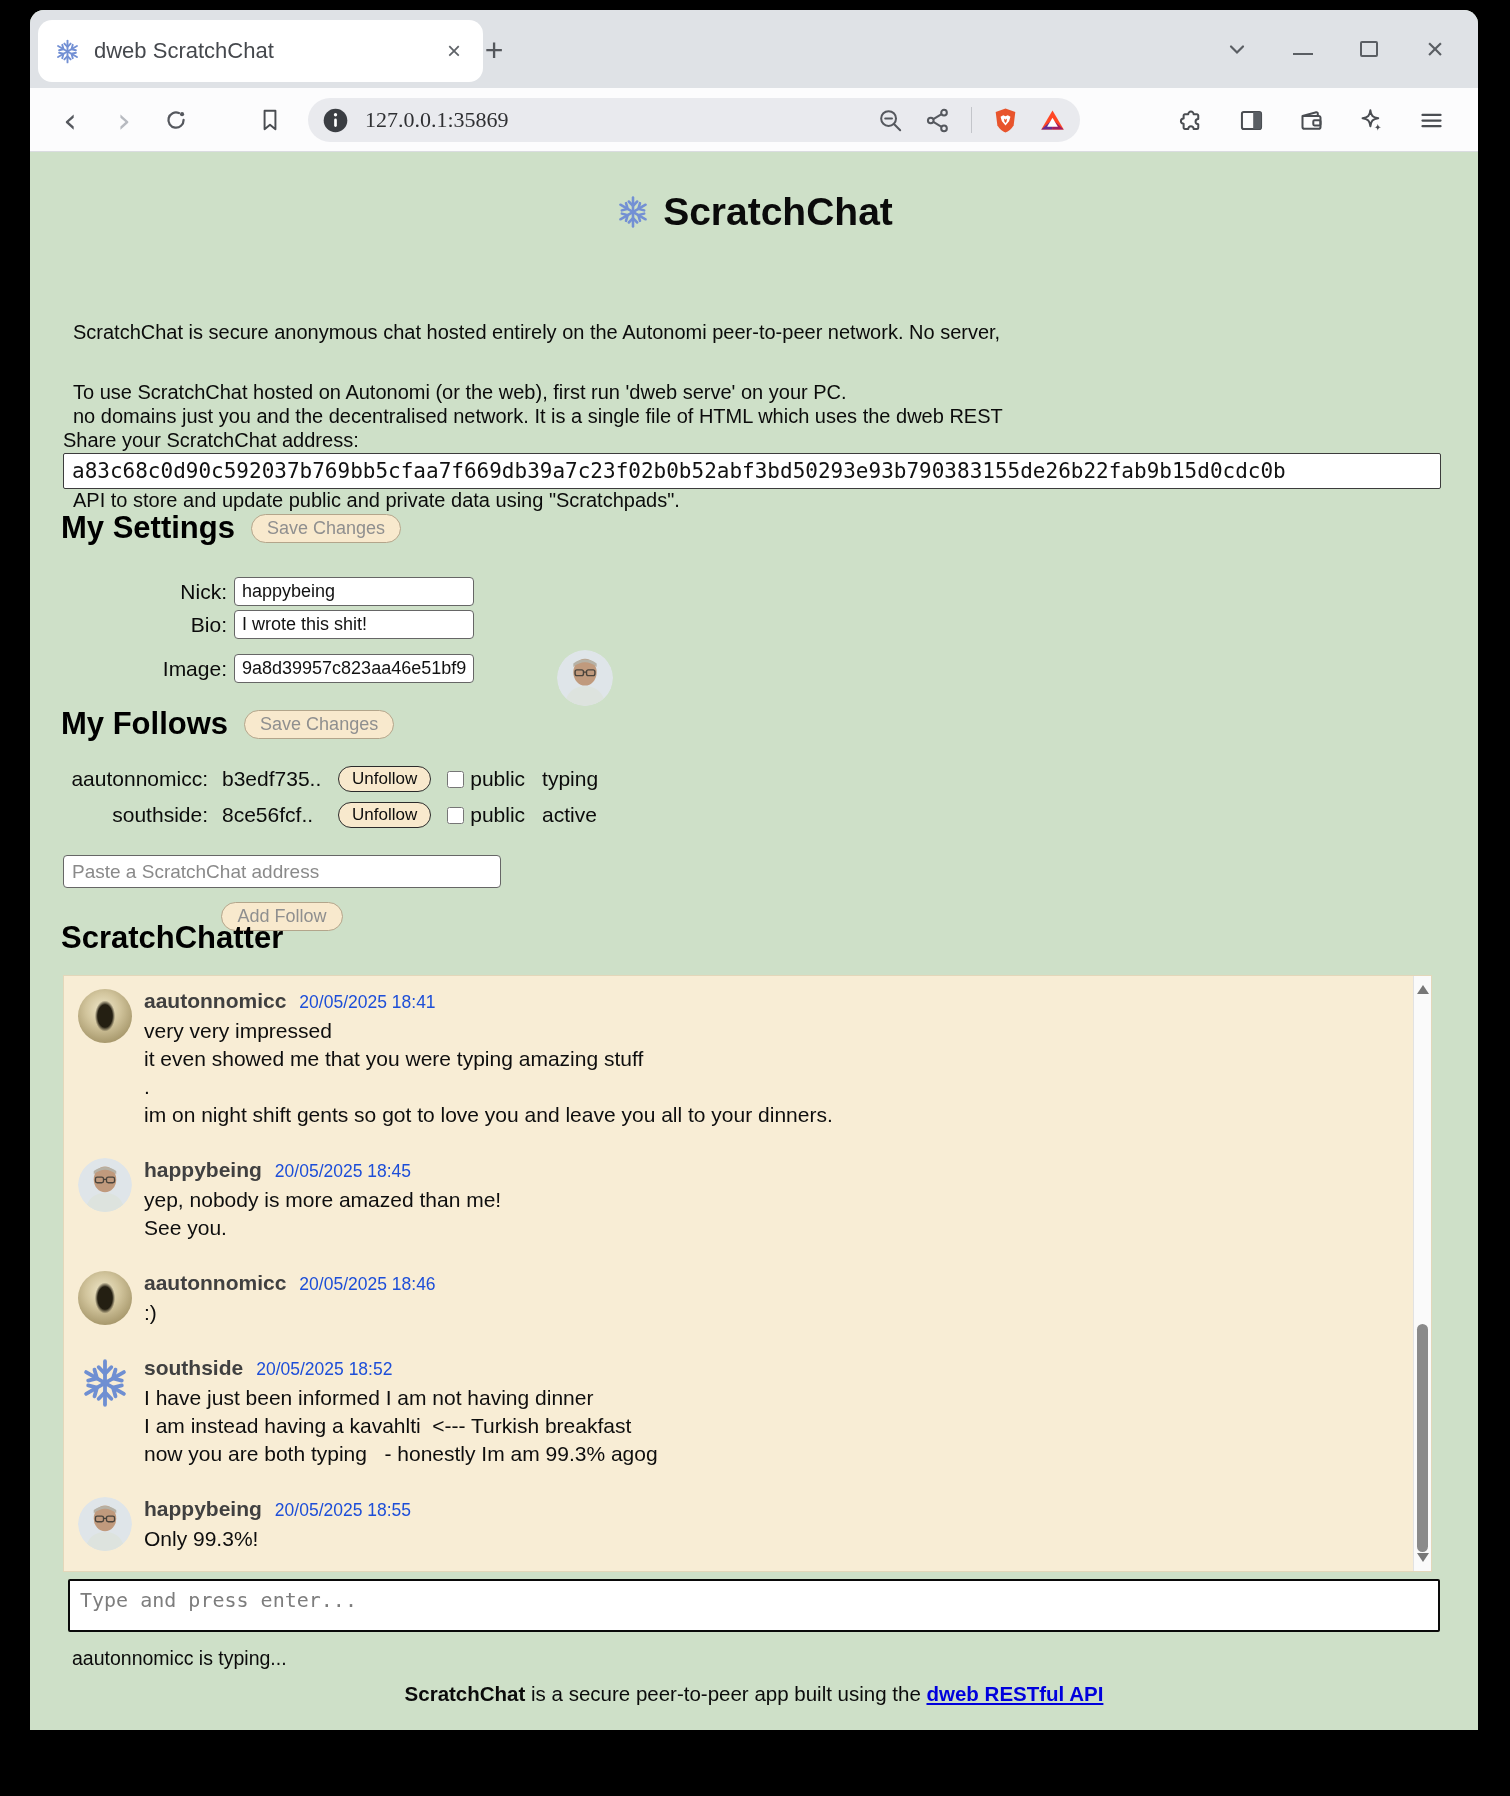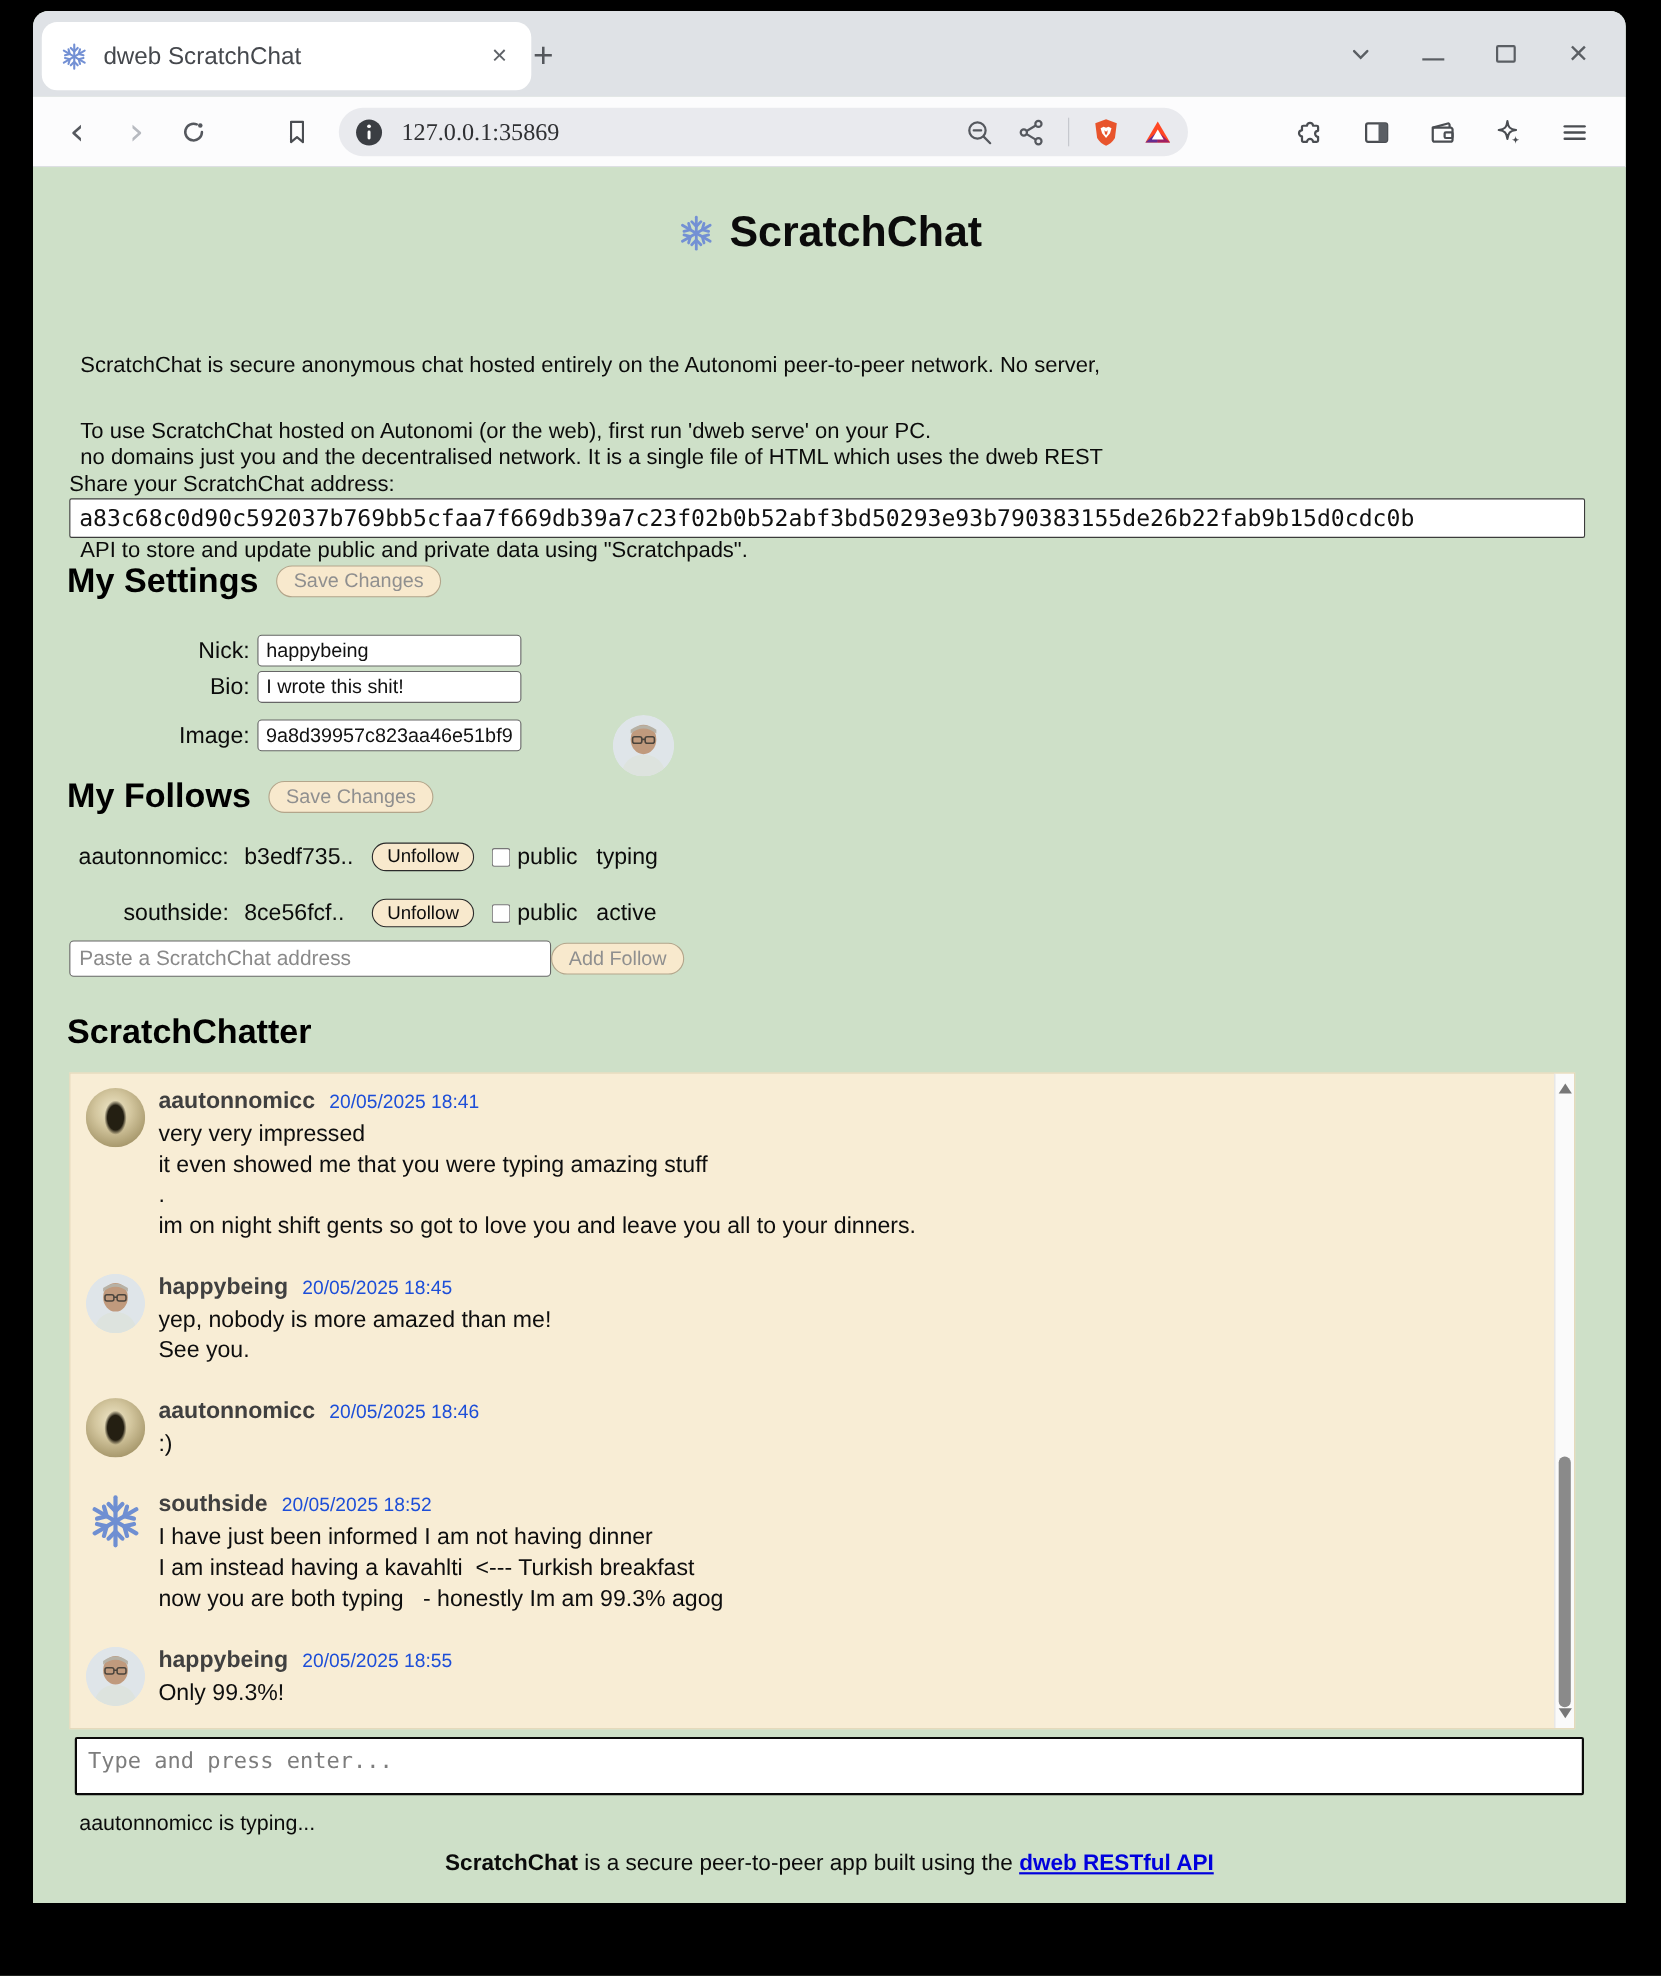--- a/index.html
+++ b/index.html
@@ -71,29 +71,29 @@
 
   .form-row { display:flex; align-items:center; left:0; }
   .form-label { width:204px; text-align:right; padding-right:7px; font-size:21px; color:#0b0b0b; }
   .small-input { width:240px; height:29px; border:1.3px solid #666; border-radius:4px; background:#fff;
                  font-size:18px; color:#111; padding:0 7px; font-family:"Liberation Sans", sans-serif; }
   #nick-row { top:425px; } #bio-row { top:458px; } #image-row { top:502px; }
   #settings-avatar { left:527px; top:498px; width:56px; height:56px; border-radius:50%; overflow:hidden; }
   #settings-avatar svg { width:56px; height:56px; }
 
   .follow-row { left:33px; display:flex; align-items:center; font-size:21px; color:#0b0b0b; }
-  #follow-row-0 { top:614px; } #follow-row-1 { top:665px; }
+  #follow-row-0 { top:614px; } #follow-row-1 { top:650px; }
   .f-name { width:145px; text-align:right; }
   .f-addr { width:112px; margin-left:14px; }
   .f-unfollow { margin-left:4px; }
   .f-check { width:17px; height:17px; margin-left:16px; accent-color:#fff; }
   .f-public { margin-left:6px; }
   .f-status { margin-left:17px; }
 
-  #paste-row { left:33px; top:703px; display:flex; align-items:center; gap:0; }
+  #paste-row { left:33px; top:703px; display:flex; align-items:center; gap:14px;flex-direction:column; }
   #paste-input { width:438px; height:33px; border:1.3px solid #666; border-radius:4px; background:#fff;
                  font-size:19px; padding:0 8px; color:#111; font-family:"Liberation Sans", sans-serif; }
   #paste-input::placeholder { color:#8a8a8a; }
 
   
   #chat-box { left:33px; top:823px; width:1369px; height:597px; background:#f8edd5; border:1px solid #e3d7ba;
               overflow:hidden; }
   #chat-scroll { position:absolute; right:0; top:0; width:18px; height:100%; background:#fafafa; border-left:1px solid #e2e2e2; }
   .sb-arrow-up { position:absolute; left:3px; top:9px; width:0; height:0;
                  border-left:6px solid transparent; border-right:6px solid transparent; border-bottom:9px solid #777; }

